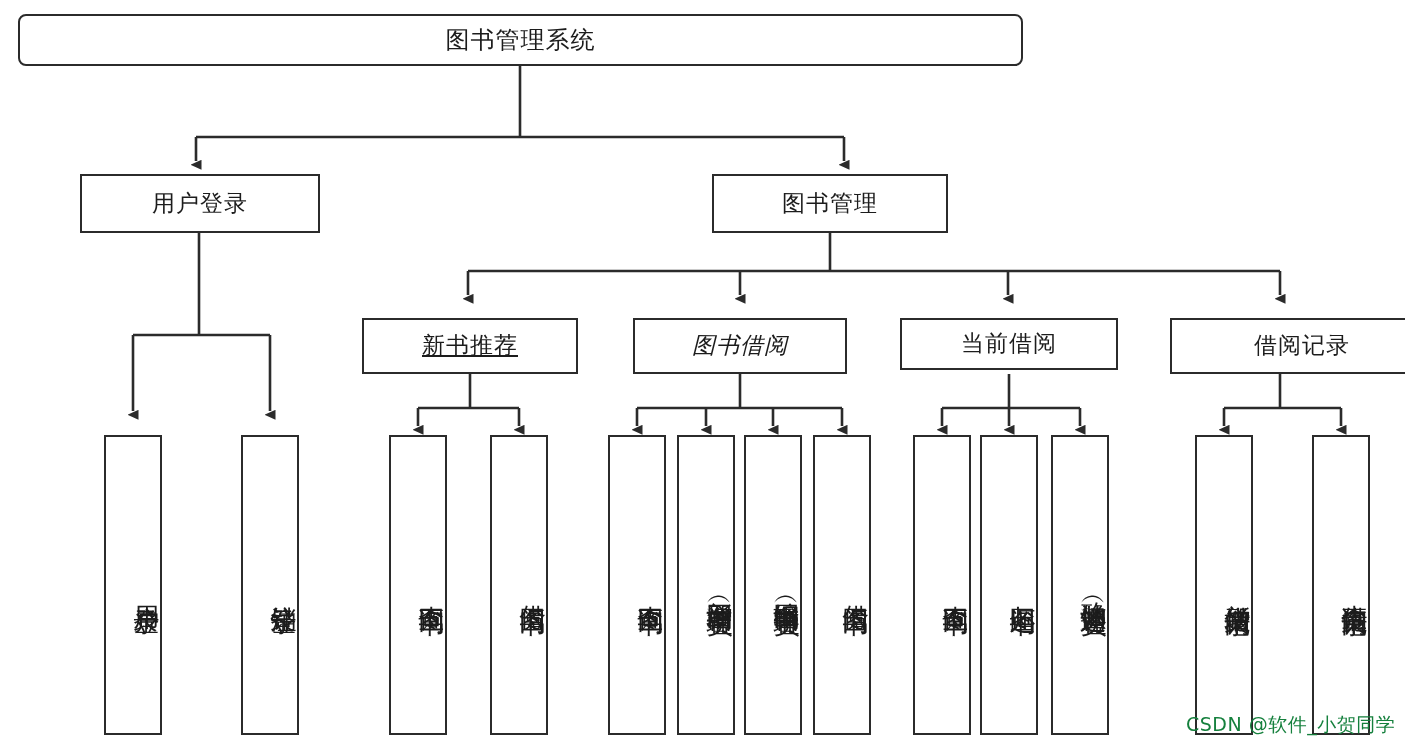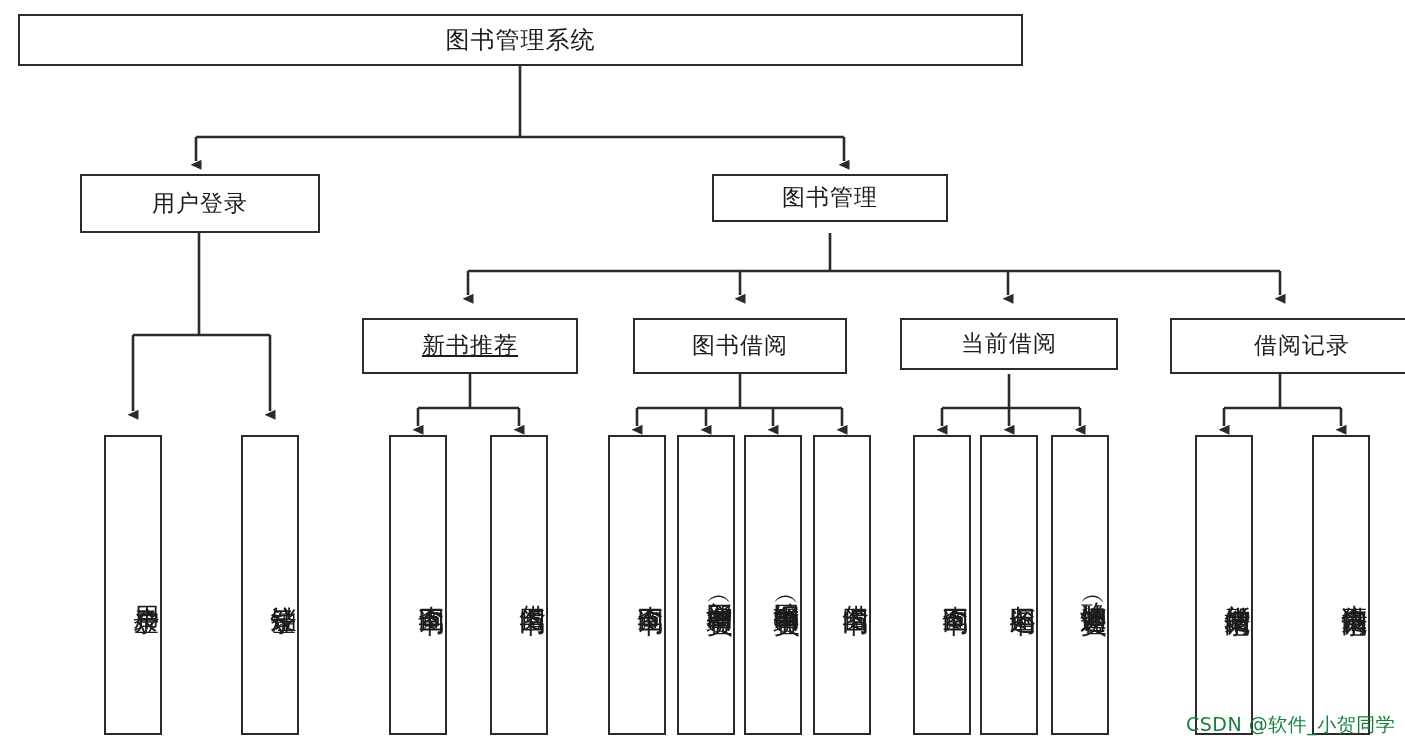--- a/index.html
+++ b/index.html
@@ -118,27 +118,27 @@
       <path d="M1009,408 L1009,426" marker-end="url(#arrow)"></path>
       <path d="M1080,408 L1080,426" marker-end="url(#arrow)"></path>
 
       <path d="M1280,374 L1280,408"></path>
       <path d="M1224,408 L1341,408"></path>
       <path d="M1224,408 L1224,426" marker-end="url(#arrow)"></path>
       <path d="M1341,408 L1341,426" marker-end="url(#arrow)"></path>
     </g>
   </svg>
 
-  <div class="node h root" style="left:18px; top:14px; width:1005px; height:52px;">图书管理系统</div>
+  <div class="node h root" style="left:18px; top:14px; width:1005px; height:52px;border-radius:8px;">图书管理系统</div>
 
   <div class="node h" style="left:80px; top:174px; width:240px; height:59px;">用户登录</div>
-  <div class="node h" style="left:712px; top:174px; width:236px; height:48px;">图书管理</div>
+  <div class="node h" style="left:712px; top:174px; width:236px; height:59px;">图书管理</div>
 
   <div class="node h" style="left:362px; top:318px; width:216px; height:56px;text-decoration:underline;">新书推荐</div>
-  <div class="node h" style="left:633px; top:318px; width:214px; height:56px;">图书借阅</div>
+  <div class="node h" style="left:633px; top:318px; width:214px; height:56px;font-style:italic;">图书借阅</div>
   <div class="node h" style="left:900px; top:318px; width:218px; height:52px;">当前借阅</div>
   <div class="node h" style="left:1170px; top:318px; width:264px; height:56px;">借阅记录</div>
 
   <div class="node v" style="left:104px; top:435px; width:58px; height:300px;">
     <span class="vtext">用户登录</span>
   </div>
   <div class="node v" style="left:241px; top:435px; width:58px; height:300px;">
     <span class="vtext">注销登录</span>
   </div>
 

